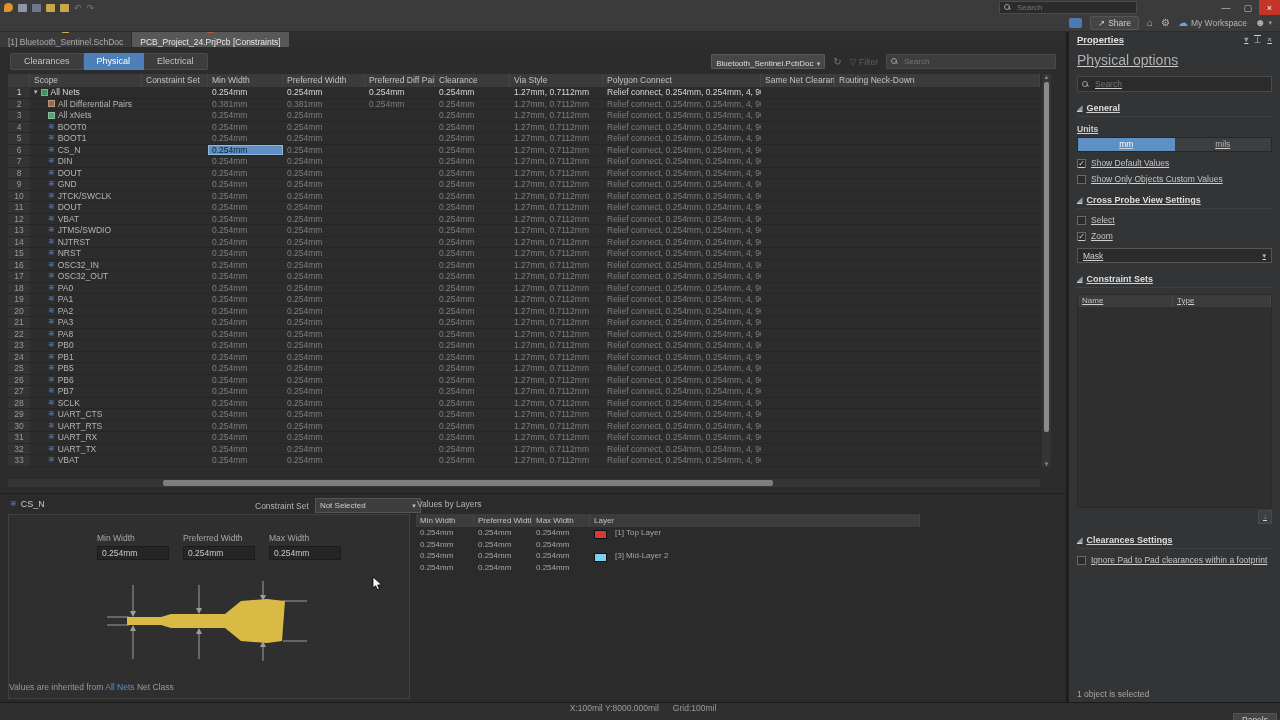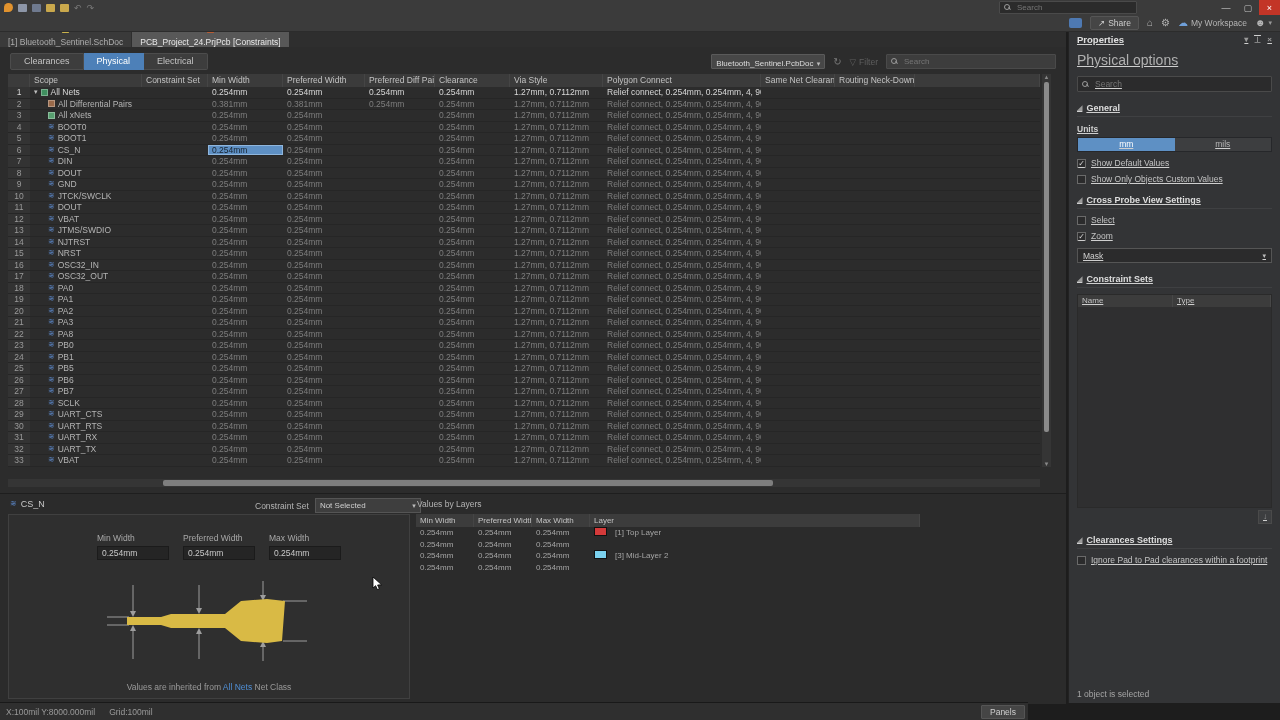--- a/index.html
+++ b/index.html
@@ -110,31 +110,31 @@
            padding:0 4px;color:#cfcfcf;font-size:8px;}
   .cset-dd .cr{margin-left:auto;color:#bbb;font-size:7px;}
   .preview-box{position:absolute;left:8px;top:20px;width:400px;height:183px;background:#2f2f2f;
                border:1px solid #404040;}
   .wfields{position:absolute;left:88px;top:18px;display:flex;gap:14px;}
   .wfield{display:flex;flex-direction:column;gap:3px;}
   .wfield .lbl{font-size:8.5px;color:#a8a8a8;}
   .wfield .val{width:66px;height:12px;background:#252525;border:1px solid #1b1b1b;color:#c9c9c9;
                font-size:8.5px;line-height:12px;padding-left:4px;}
   .tracewrap{position:absolute;left:90px;top:58px;}
-  .inherit{position:absolute;left:0;right:0;bottom:6px;text-align:center;font-size:8.5px;color:#9a9a9a;}
+  .inherit{position:absolute;left:0;right:0;bottom:6px;text-align:left;font-size:8.5px;color:#9a9a9a;}
   .inherit .lnk{color:#4f8fd6;}
 
   .vbl-title{position:absolute;left:417px;top:5px;font-size:8.5px;color:#b5b5b5;}
   .vbl-table{position:absolute;left:416px;top:20px;width:504px;}
   .vbl-hrow,.vbl-row{display:grid;grid-template-columns:58px 58px 58px 1fr;font-size:8px;}
   .vbl-hrow{background:#3c3c3c;height:13px;line-height:13px;color:#c3c3c3;}
   .vbl-hrow span{padding-left:4px;overflow:hidden;white-space:nowrap;border-right:1px solid rgba(255,255,255,.05);}
   .vbl-row{height:11.5px;line-height:11.5px;color:#a5a5a5;}
   .vbl-row span{padding-left:4px;white-space:nowrap;overflow:hidden;}
-  .layercell{display:flex;align-items:flex-start;gap:4px;}
+  .layercell{display:flex;align-items:flex-end;gap:4px;}
   .swatch{width:7px;height:7px;border:1px solid #111;flex:0 0 auto;}
 
   
   .props{position:absolute;top:32px;right:0;width:212px;height:671px;background:#333436;
          border-left:1px solid #222;box-sizing:border-box;padding:0 8px;text-decoration:underline;}
   .props-header{display:flex;align-items:center;height:15px;font-size:9.5px;font-weight:bold;color:#e0e0e0;}
   .ph-icons{margin-left:auto;display:flex;gap:6px;color:#9a9a9a;font-size:8px;}
   .props-sub{font-size:14px;color:#b0b0b0;margin-top:5px;}
   .psearch{display:flex;align-items:center;gap:4px;height:14px;background:#2b2b2c;border:1px solid #4a4a4a;
            border-radius:1px;padding:0 4px;margin-top:8px;}
@@ -158,22 +158,22 @@
   .cs-hrow{display:grid;grid-template-columns:95px 1fr;background:#3c3c3c;height:12px;line-height:12px;
            font-size:8px;color:#c3c3c3;}
   .cs-hrow span{padding-left:4px;border-right:1px solid rgba(255,255,255,.06);}
   .cs-body{height:200px;background:#2f2f30;}
   .cs-actions{display:flex;justify-content:flex-end;margin-top:2px;}
   .mini-btn{width:12px;height:12px;font-size:8px;line-height:12px;text-align:center;color:#9a9a9a;
             background:#3d3e40;border:1px solid #4a4a4a;}
   .props-status{position:absolute;bottom:4px;left:8px;font-size:8.5px;color:#a5a5a5;}
 
   
-  .statusbar{position:absolute;bottom:0;left:0;width:1028px;height:17px;background:#2f2f2f;
-             border-top:1px solid #191919;display:flex;align-items:center;font-size:8.5px;color:#9a9a9a;}
+  .statusbar{position:absolute;bottom:0;left:0;width:1280px;height:17px;background:#2f2f2f;
+             border-top:1px solid #191919;display:flex;align-items:center;font-size:8.5px;color:#9a9a9a;flex-direction:column;}
   .sb-left{padding-left:6px;display:flex;gap:14px;}
   .panels-btn{margin-left:auto;margin-right:3px;background:#454545;border:1px solid #555;border-radius:1px;
               padding:0 8px;height:12px;line-height:12px;font-size:8.5px;color:#cfcfcf;}
 
   .cursor{position:absolute;left:372px;top:577px;pointer-events:none;}
 </style>
 </head>
 <body>
 
 <div class="app">

